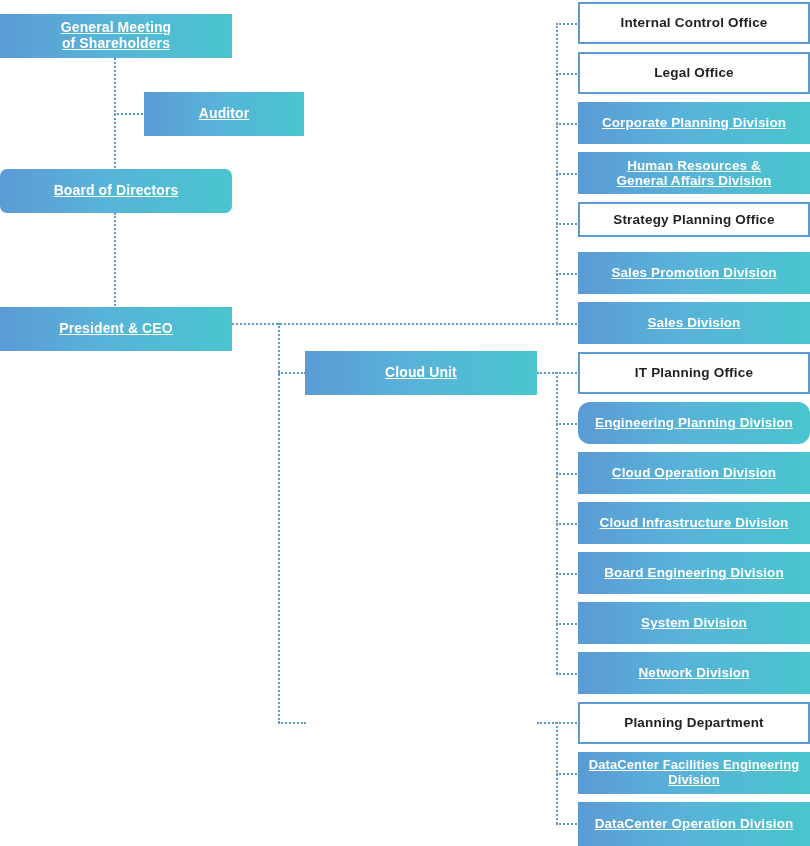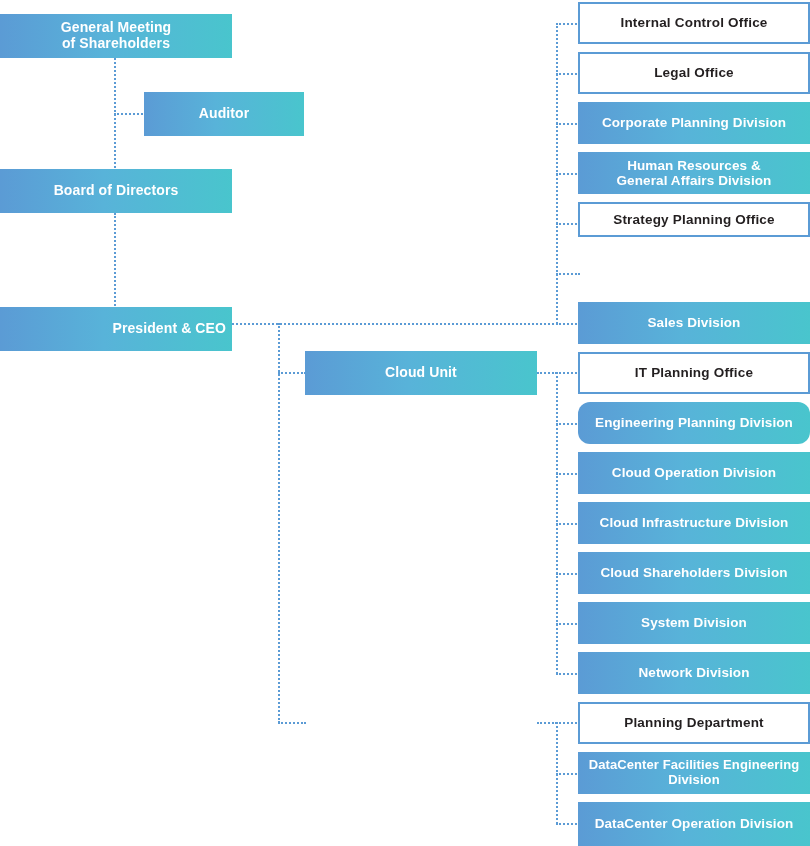--- a/index.html
+++ b/index.html
@@ -35,20 +35,21 @@
     padding: 0 6px;
     width: 100%;
   }
 
   
   .node.filled {
     background: linear-gradient(to right, #5b9bd5 0%, #58b3d9 45%, #49c5cd 100%);
     color: #ffffff;
     font-weight: bold;
     letter-spacing: .1px;
+    text-decoration: underline;
   }
   
   .node.outlined {
     background: #ffffff;
     border: 2px solid #5b9bd5;
     color: #231f20;
     font-weight: bold;
     letter-spacing: .2px;
   }
 
@@ -110,25 +111,25 @@
   <div class="ln h" style="left:556px; top:823px; width:24px;"></div>
 
   <div class="node filled" style="left:0px; top:14px; width:232px; height:44px; font-size:14px;">
     <span class="label"><span>General Meeting</span><br><span>of Shareholders</span></span>
   </div>
 
   <div class="node filled" style="left:144px; top:92px; width:160px; height:44px; font-size:14px;">
     <span class="label">Auditor</span>
   </div>
 
-  <div class="node filled" style="left:0px; top:169px; width:232px; height:44px; font-size:14px;">
+  <div class="node filled" style="left:0px; top:169px; width:232px; height:44px; font-size:14px;border-radius:7px;">
     <span class="label">Board of Directors</span>
   </div>
 
-  <div class="node filled" style="left:0px; top:307px; width:232px; height:44px; font-size:14px;text-align:right;">
+  <div class="node filled" style="left:0px; top:307px; width:232px; height:44px; font-size:14px;">
     <span class="label">President &amp; CEO</span>
   </div>
 
   <div class="node filled" style="left:305px; top:351px; width:232px; height:44px; font-size:14px;">
     <span class="label">Cloud Unit</span>
   </div>
 
 
   <div class="node outlined" style="left:578px; top:2px; width:232px; height:42px; font-size:13.5px;">
     <span class="label">Internal Control Office</span>
@@ -138,38 +139,41 @@
   </div>
   <div class="node filled" style="left:578px; top:102px; width:232px; height:42px; font-size:13.5px;">
     <span class="label">Corporate Planning Division</span>
   </div>
   <div class="node filled" style="left:578px; top:152px; width:232px; height:42px; font-size:13.5px;">
     <span class="label"><span>Human Resources &amp;</span><br><span>General Affairs Division</span></span>
   </div>
   <div class="node outlined" style="left:578px; top:202px; width:232px; height:35px; font-size:13.5px;">
     <span class="label">Strategy Planning Office</span>
   </div>
+  <div class="node filled" style="left:578px; top:252px; width:232px; height:42px; font-size:13.5px;">
+    <span class="label">Sales Promotion Division</span>
+  </div>
   <div class="node outlined" style="left:578px; top:352px; width:232px; height:42px; font-size:13.5px;">
     <span class="label">IT Planning Office</span>
   </div>
 
   <div class="node filled" style="left:578px; top:302px; width:232px; height:42px; font-size:13.5px;">
     <span class="label">Sales Division</span>
   </div>
   <div class="node filled" style="left:578px; top:402px; width:232px; height:42px; font-size:13.5px;border-radius:12px;">
     <span class="label">Engineering Planning Division</span>
   </div>
   <div class="node filled" style="left:578px; top:452px; width:232px; height:42px; font-size:13.5px;">
     <span class="label">Cloud Operation Division</span>
   </div>
   <div class="node filled" style="left:578px; top:502px; width:232px; height:42px; font-size:13.5px;">
     <span class="label">Cloud Infrastructure Division</span>
   </div>
   <div class="node filled" style="left:578px; top:552px; width:232px; height:42px; font-size:13.5px;">
-    <span class="label">Cloud Shareholders Division</span>
+    <span class="label">Board Engineering Division</span>
   </div>
   <div class="node filled" style="left:578px; top:602px; width:232px; height:42px; font-size:13.5px;">
     <span class="label">System Division</span>
   </div>
   <div class="node filled" style="left:578px; top:652px; width:232px; height:42px; font-size:13.5px;">
     <span class="label">Network Division</span>
   </div>
 
   <div class="node outlined" style="left:578px; top:702px; width:232px; height:42px; font-size:13.5px;">
     <span class="label">Planning Department</span>

